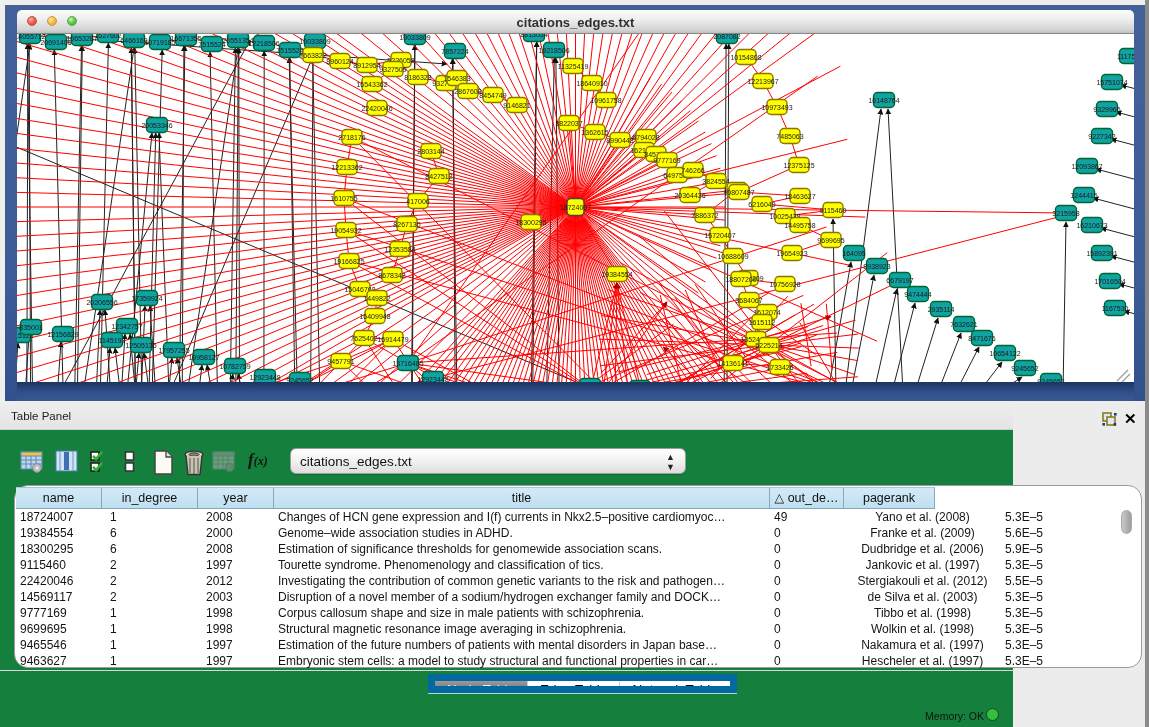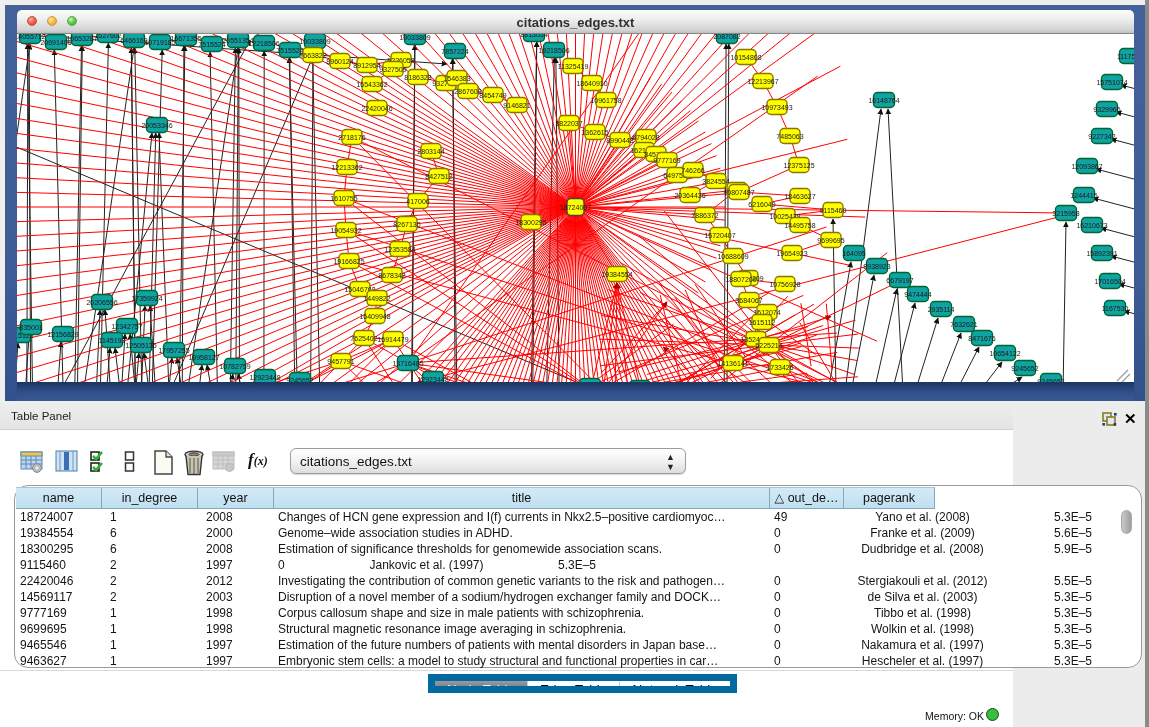--- a/index.html
+++ b/index.html
@@ -19,21 +19,21 @@
               background:linear-gradient(180deg,#fdfdfd 0%,#ececec 45%,#d2d2d2 88%,#bebebe 100%);
               border-bottom:1px solid #878787; }
   .titlebar .title { position:absolute; left:0; right:0; top:4.5px; text-align:center;
               font-size:13px; font-weight:bold; color:#303030; }
   .tl { position:absolute; top:5.5px; width:10px; height:10px; border-radius:50%; }
   .tl.r { left:10px; background:radial-gradient(circle at 35% 30%,#ffb3a8,#ec6559 45%,#d3382a 100%); border:1px solid #b53;}
   .tl.o { left:30px; background:radial-gradient(circle at 35% 30%,#ffe9b0,#f6bf50 45%,#df9a1f 100%); border:1px solid #c93;}
   .tl.g { left:50px; background:radial-gradient(circle at 35% 30%,#d3f5b8,#68ca53 45%,#3da42c 100%); border:1px solid #5a4;}
 
   
-  .panel { position:absolute; left:0; top:401px; width:1013px; height:326px; background:#ffffff; }
+  .panel { position:absolute; left:0; top:401px; width:1013px; height:326px; background:#15803d; }
   .panelhdr { position:absolute; left:0; top:0; width:100%; height:29px;
               background:linear-gradient(180deg,#eeeeee,#e4e4e4); border-bottom:1px solid #cfcfcf; }
   .panelhdr .lbl { position:absolute; left:11px; top:9px; font-size:11.5px; color:#1c1c1c; }
   .fl-ic { position:absolute; left:1102px; top:11px; width:15px; height:14px; }
   .x-ic  { position:absolute; left:1124px; top:9px; width:14px; height:16px; font-size:15px; font-weight:bold; color:#000; }
 
   .toolbar { position:absolute; left:0; top:29px; width:100%; height:56px; }
   .ticon { position:absolute; top:20px; }
 
   .combo { position:absolute; left:290px; top:18px; width:396px; height:26px;
@@ -51,21 +51,21 @@
         border-bottom:1px solid #86a8bd; border-top:1px solid #a8c6d8; text-align:center; line-height:21px; }
   .tbody { position:absolute; left:1px; top:23px; font-size:12px; color:#141414; }
   .tr { display:flex; height:16px; line-height:16px; white-space:nowrap; }
   .tr > div { overflow:hidden; }
   .c0 { width:86px;  padding-left:4px; }
   .c1 { width:96px;  padding-left:8px; }
   .c2 { width:76px;  padding-left:8px; }
   .c3 { width:496px; padding-left:4px; }
   .c4 { width:74px;  padding-left:4px; }
   .c5 { width:157px; text-align:center; }
-  .c6 { width:91px;  padding-left:4px;text-align:right; }
+  .c6 { width:91px;  padding-left:4px; }
   .vsb { position:absolute; right:8px; top:24px; width:13px; height:150px; }
   .vsb .thumb { position:absolute; left:1px; top:0px; width:11px; height:24px; border-radius:6px;
                 background:linear-gradient(90deg,#c9c9c9,#9f9f9f); border:1px solid #aaa; }
 
   .tabs { position:absolute; left:428px; top:273px; height:19px; display:flex;
           border:7px solid #0369a1; border-radius:0; overflow:hidden;
           font-size:13.5px; background:#fff; box-shadow:0 1px 0 rgba(255,255,255,.7);}
   .tab { padding:0 12px; line-height:18px; color:#000; }
   .tab.sel { background:linear-gradient(180deg,#9a9a9a,#868686); color:#f2f2f2; }
   .tab.mid { border-left:1px solid #cfcfcf; border-right:1px solid #cfcfcf; }
@@ -1131,27 +1131,28 @@
           <div class="c4">0</div>
           <div class="c5">Franke et al. (2009)</div>
           <div class="c6">5.6E–5</div>
         </div>
 <div class="tr">
           <div class="c0">18300295</div>
           <div class="c1">6</div>
           <div class="c2">2008</div>
           <div class="c3">Estimation of significance thresholds for genomewide association scans.</div>
           <div class="c4">0</div>
-          <div class="c5">Dudbridge et al. (2008)</div>
+          <div class="c5">Dudbridge et al. (2006)</div>
           <div class="c6">5.9E–5</div>
         </div>
 <div class="tr">
           <div class="c0">9115460</div>
           <div class="c1">2</div>
           <div class="c2">1997</div>
+          <div class="c3">Tourette syndrome. Phenomenology and classification of tics.</div>
           <div class="c4">0</div>
           <div class="c5">Jankovic et al. (1997)</div>
           <div class="c6">5.3E–5</div>
         </div>
 <div class="tr">
           <div class="c0">22420046</div>
           <div class="c1">2</div>
           <div class="c2">2012</div>
           <div class="c3">Investigating the contribution of common genetic variants to the risk and pathogen…</div>
           <div class="c4">0</div>

